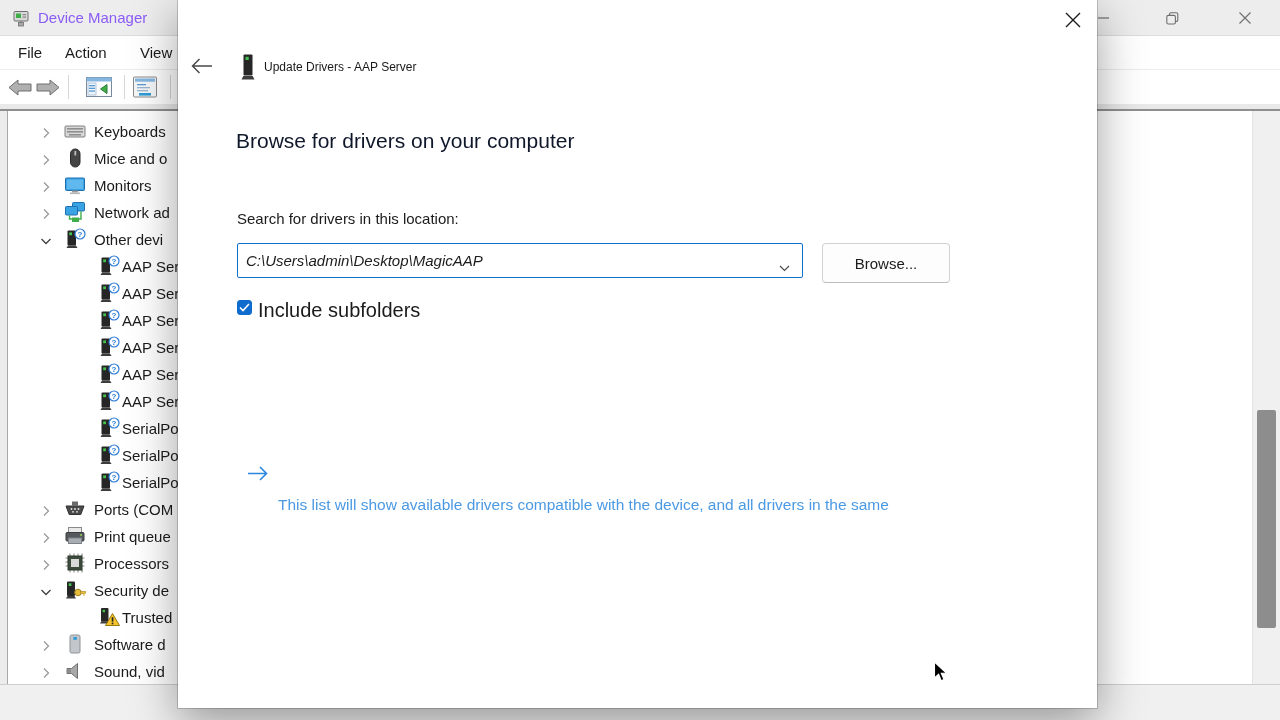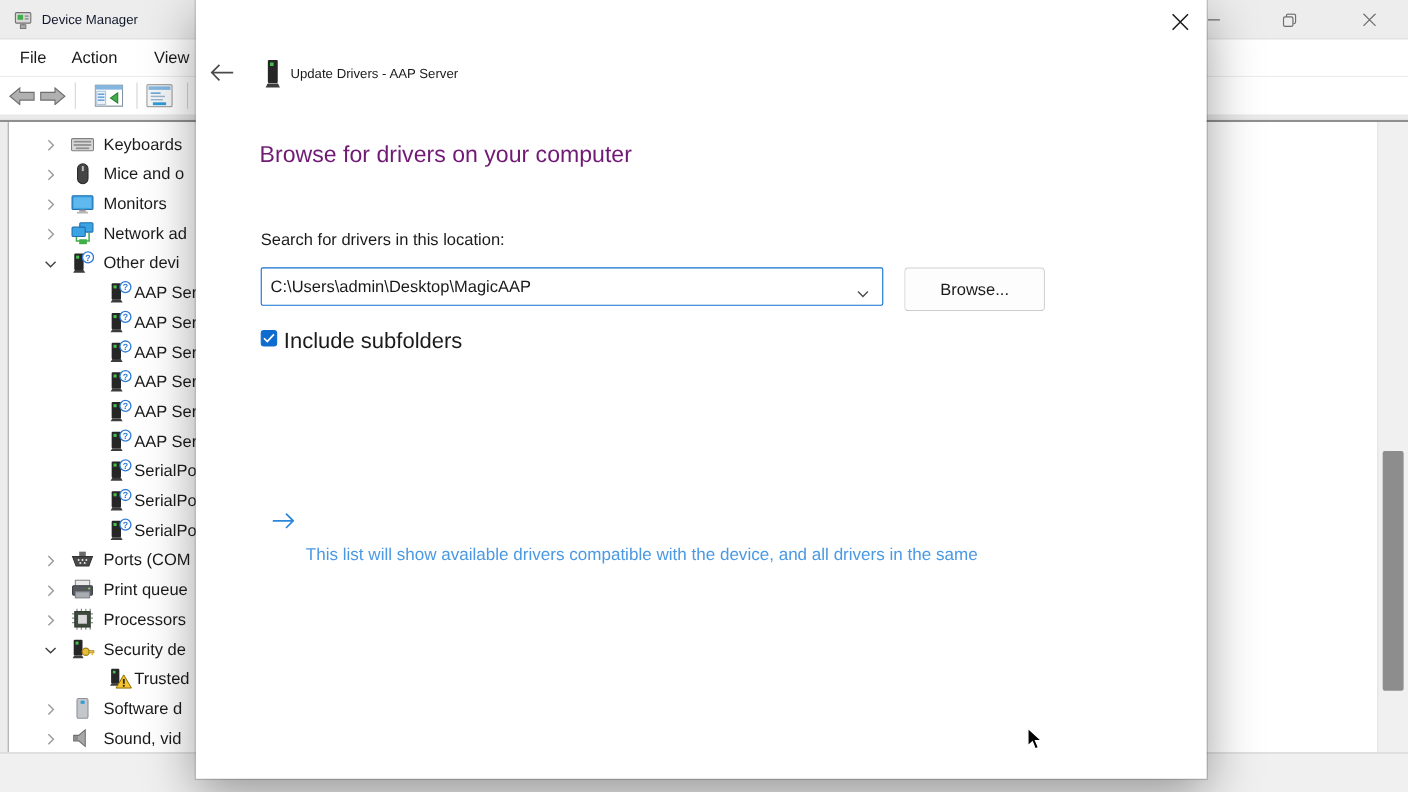--- a/index.html
+++ b/index.html
@@ -3,21 +3,21 @@
 <meta charset="utf-8">
 <style>
   * { margin:0; padding:0; box-sizing:border-box; }
   html,body { width:1280px; height:720px; overflow:hidden; }
   body { font-family:"Liberation Sans","DejaVu Sans",sans-serif; background:#ffffff; }
   #screen { position:relative; width:1280px; height:720px; overflow:hidden; background:#ffffff; }
 
   
   .titlebar { position:absolute; left:0; top:0; width:1280px; height:36px; background:#ededed; border-bottom:1px solid #dcdcdc; }
   .app-icon { position:absolute; left:12px; top:8px; width:19px; height:19px; }
-  .app-title { position:absolute; left:38px; top:0; height:36px; line-height:36px; font-size:12px; color:#0f172a; }
+  .app-title { position:absolute; left:38px; top:0; height:36px; line-height:36px; font-size:15px; color:#8b5cf6; }
   .caption-btn { position:absolute; top:0; width:46px; height:36px; display:flex; align-items:center; justify-content:center; }
   .cap-min { left:1081px; } .cap-restore { left:1149px; } .cap-close { left:1222px; }
 
   .menubar { position:absolute; left:0; top:36px; width:1280px; height:34px; background:#ffffff; border-bottom:1px solid #ececec; }
   .menu-item { position:absolute; top:0; height:34px; line-height:34px; font-size:15px; color:#1b1b1b; }
   .menu-file { left:18px; } .menu-action { left:65px; } .menu-view { left:140px; }
 
   .toolbar { position:absolute; left:0; top:70px; width:1280px; height:34px; background:#ffffff; }
   .tb-item { position:absolute; top:6px; }
   .tb-sep { position:absolute; top:5px; width:1px; height:24px; background:#d6d6d6; }
@@ -39,25 +39,25 @@
   .statusbar { position:absolute; left:0; top:684px; width:1280px; height:36px; background:#f0f0f0; border-top:1px solid #cfcfcf; }
 
   
   .dialog { position:absolute; left:178px; top:0; width:919px; height:708px; background:#ffffff;
             box-shadow:0 0 0 1px rgba(0,0,0,0.18), 0 14px 44px rgba(0,0,0,0.38); }
   .dlg-close { position:absolute; left:886px; top:11px; width:18px; height:18px; display:flex; align-items:center; justify-content:center; cursor:pointer; }
   .dlg-back { position:absolute; left:13px; top:58px; width:22px; height:16px; }
   .dlg-devicon { position:absolute; left:62px; top:54px; width:16px; height:26px; }
   .dlg-title { position:absolute; left:86px; top:55px; height:24px; line-height:24px; font-size:12px; color:#1a1a1a; }
 
-  .dlg-heading { position:absolute; left:58px; top:129px; font-size:21px; color:#701a75; font-weight:400; }
+  .dlg-heading { position:absolute; left:58px; top:129px; font-size:21px; color:#0f172a; font-weight:400; }
   .dlg-search-label { position:absolute; left:59px; top:210px; font-size:15px; color:#1b1b1b; }
 
   .combo { position:absolute; left:59px; top:243px; width:566px; height:35px; border:1.5px solid #1070d0; border-radius:2px; background:#ffffff; }
-  .combo input { position:absolute; left:8px; top:0; width:520px; height:32px; border:none; outline:none; font-size:15px; color:#1b1b1b; font-family:inherit; background:transparent; }
+  .combo input { position:absolute; left:8px; top:0; width:520px; height:32px; border:none; outline:none; font-size:15px; color:#1b1b1b; font-family:inherit; background:transparent;font-style:italic; }
   .combo-chevron { position:absolute; right:12px; top:14px; }
 
   .btn { position:absolute; border-radius:4px; font-size:15px; color:#1b1b1b; background:#fdfdfd;
          border:1px solid #d2d2d2; border-bottom-color:#bdbdbd; display:flex; align-items:center; justify-content:center; font-family:inherit; cursor:pointer; }
   .btn-browse { left:644px; top:243px; width:128px; height:40px; }
 
   .chkrow { position:absolute; left:59px; top:300px; height:17px; }
   .chkbox { position:absolute; left:0; top:0; width:15px; height:15px; background:#0f6cce; border:1px solid #0f6cce; border-radius:3px; display:flex; align-items:center; justify-content:center; }
   .chklabel { position:absolute; left:21px; top:-1px; font-size:20px; color:#1b1b1b; white-space:nowrap;text-align:right; }
 

